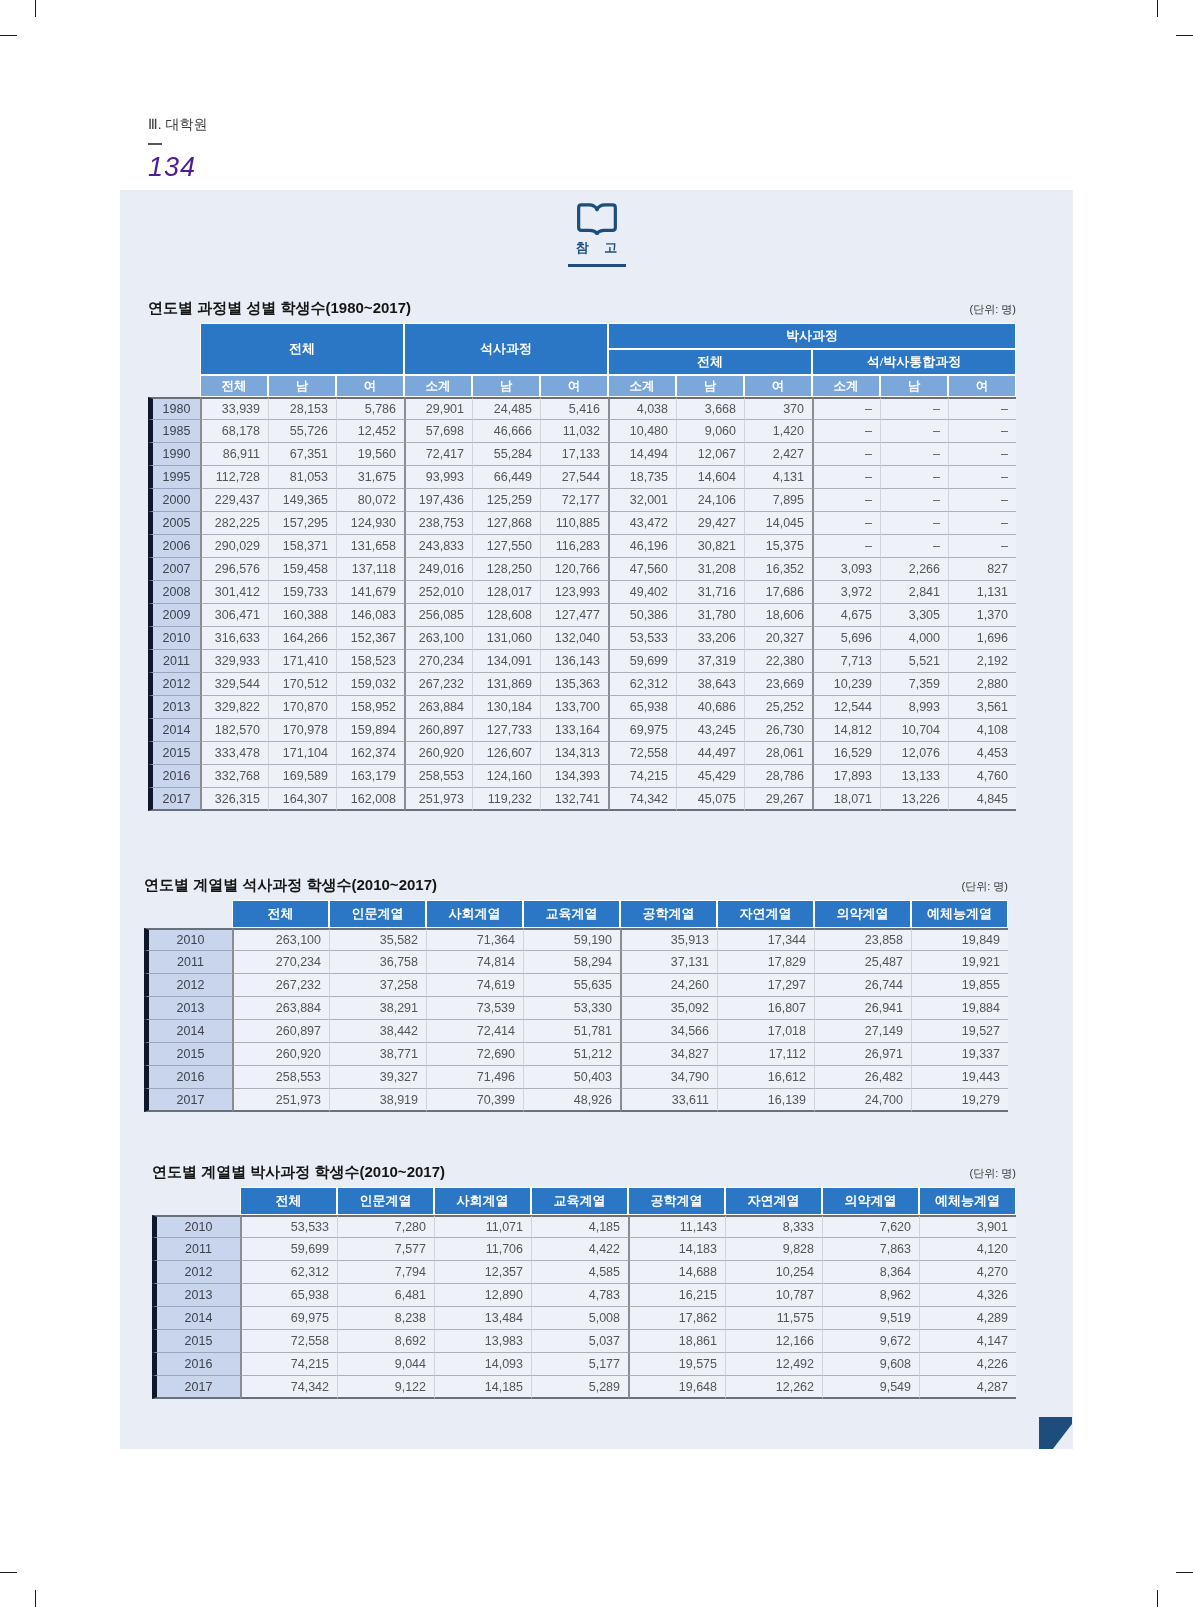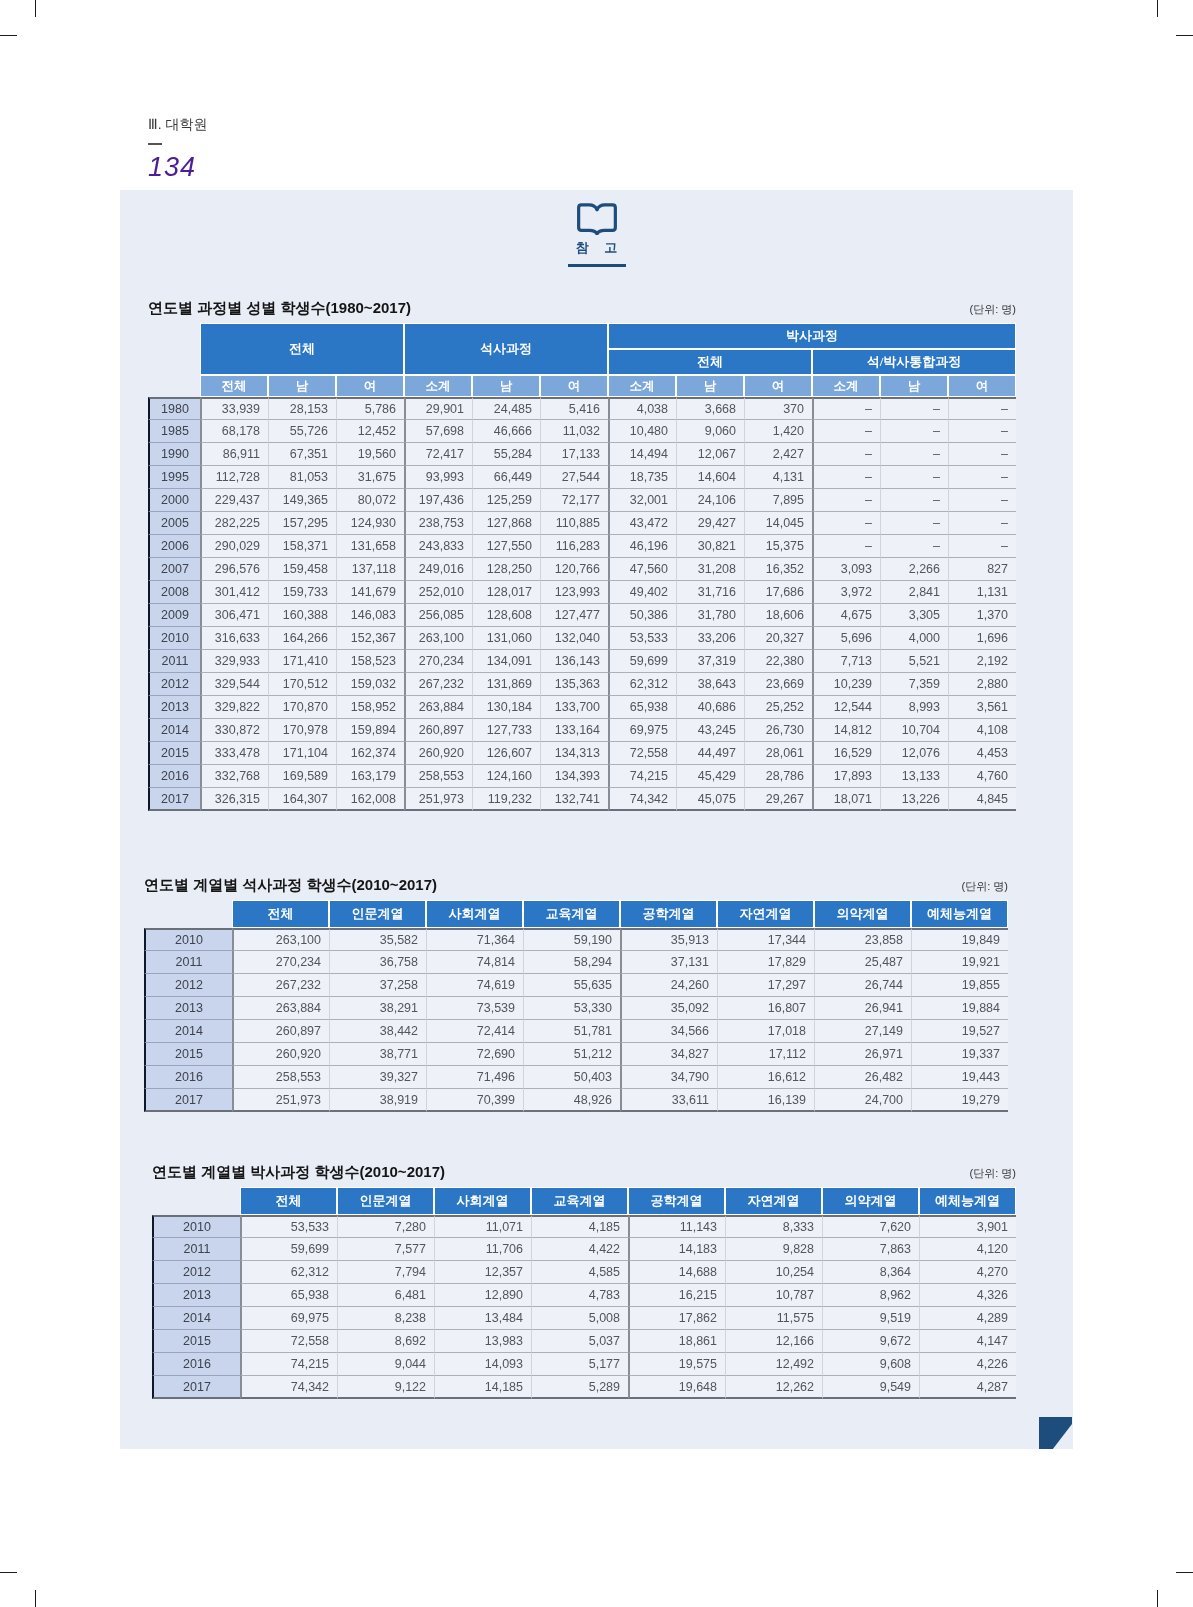--- a/index.html
+++ b/index.html
@@ -36,21 +36,21 @@
   #t2 col.col-v,  #t3 col.col-v  { width:97px; }
   th { background:#2b77c5; color:#fff; font-size:13px; font-weight:bold; text-align:center;
        border:1px solid #fff; height:26px; padding:0;font-family:Liberation Serif, serif; }
   #t2 th, #t3 th { height:28px; }
   th.sub { background:#7ba7db; font-size:12.5px; height:22px; }
   th.corner { background:transparent; border:none; }
   td { background:#eef1f8; font-size:12.5px; color:#52555c; text-align:right; padding:0 8px 0 0;
        height:23px; border-bottom:1px solid #abb1bb; border-left:1px solid #d0d4dc;
        white-space:nowrap; overflow:hidden; }
   td.year { background:#c8d5ec; text-align:center; padding:0; color:#3e424d;
-       border-left:2px solid #0f172a; border-bottom:1px solid #9aa5bd; }
+       border-left:5px solid #0f172a; border-bottom:1px solid #9aa5bd; }
   td.grp { border-left:2px solid #878d97; }
   tbody tr:first-child td { border-top:2px solid #6a707a; }
   tbody tr:last-child td  { border-bottom:2px solid #6a707a; }
 </style>
 </head>
 <body>
 
 <div class="crop" style="left:35px;top:0;width:1px;height:17px;"></div>
 <div class="crop" style="left:0;top:35px;width:17px;height:1px;"></div>
 <div class="crop" style="left:1157px;top:0;width:1px;height:17px;"></div>
@@ -335,21 +335,21 @@
           <td>133,700</td>
           <td class="grp">65,938</td>
           <td>40,686</td>
           <td>25,252</td>
           <td class="grp">12,544</td>
           <td>8,993</td>
           <td>3,561</td>
         </tr>
         <tr>
           <td class="year">2014</td>
-          <td class="grp">330,872</td>
+          <td class="grp">182,570</td>
           <td>170,978</td>
           <td>159,894</td>
           <td class="grp">260,897</td>
           <td>127,733</td>
           <td>133,164</td>
           <td class="grp">69,975</td>
           <td>43,245</td>
           <td>26,730</td>
           <td class="grp">14,812</td>
           <td>10,704</td>

